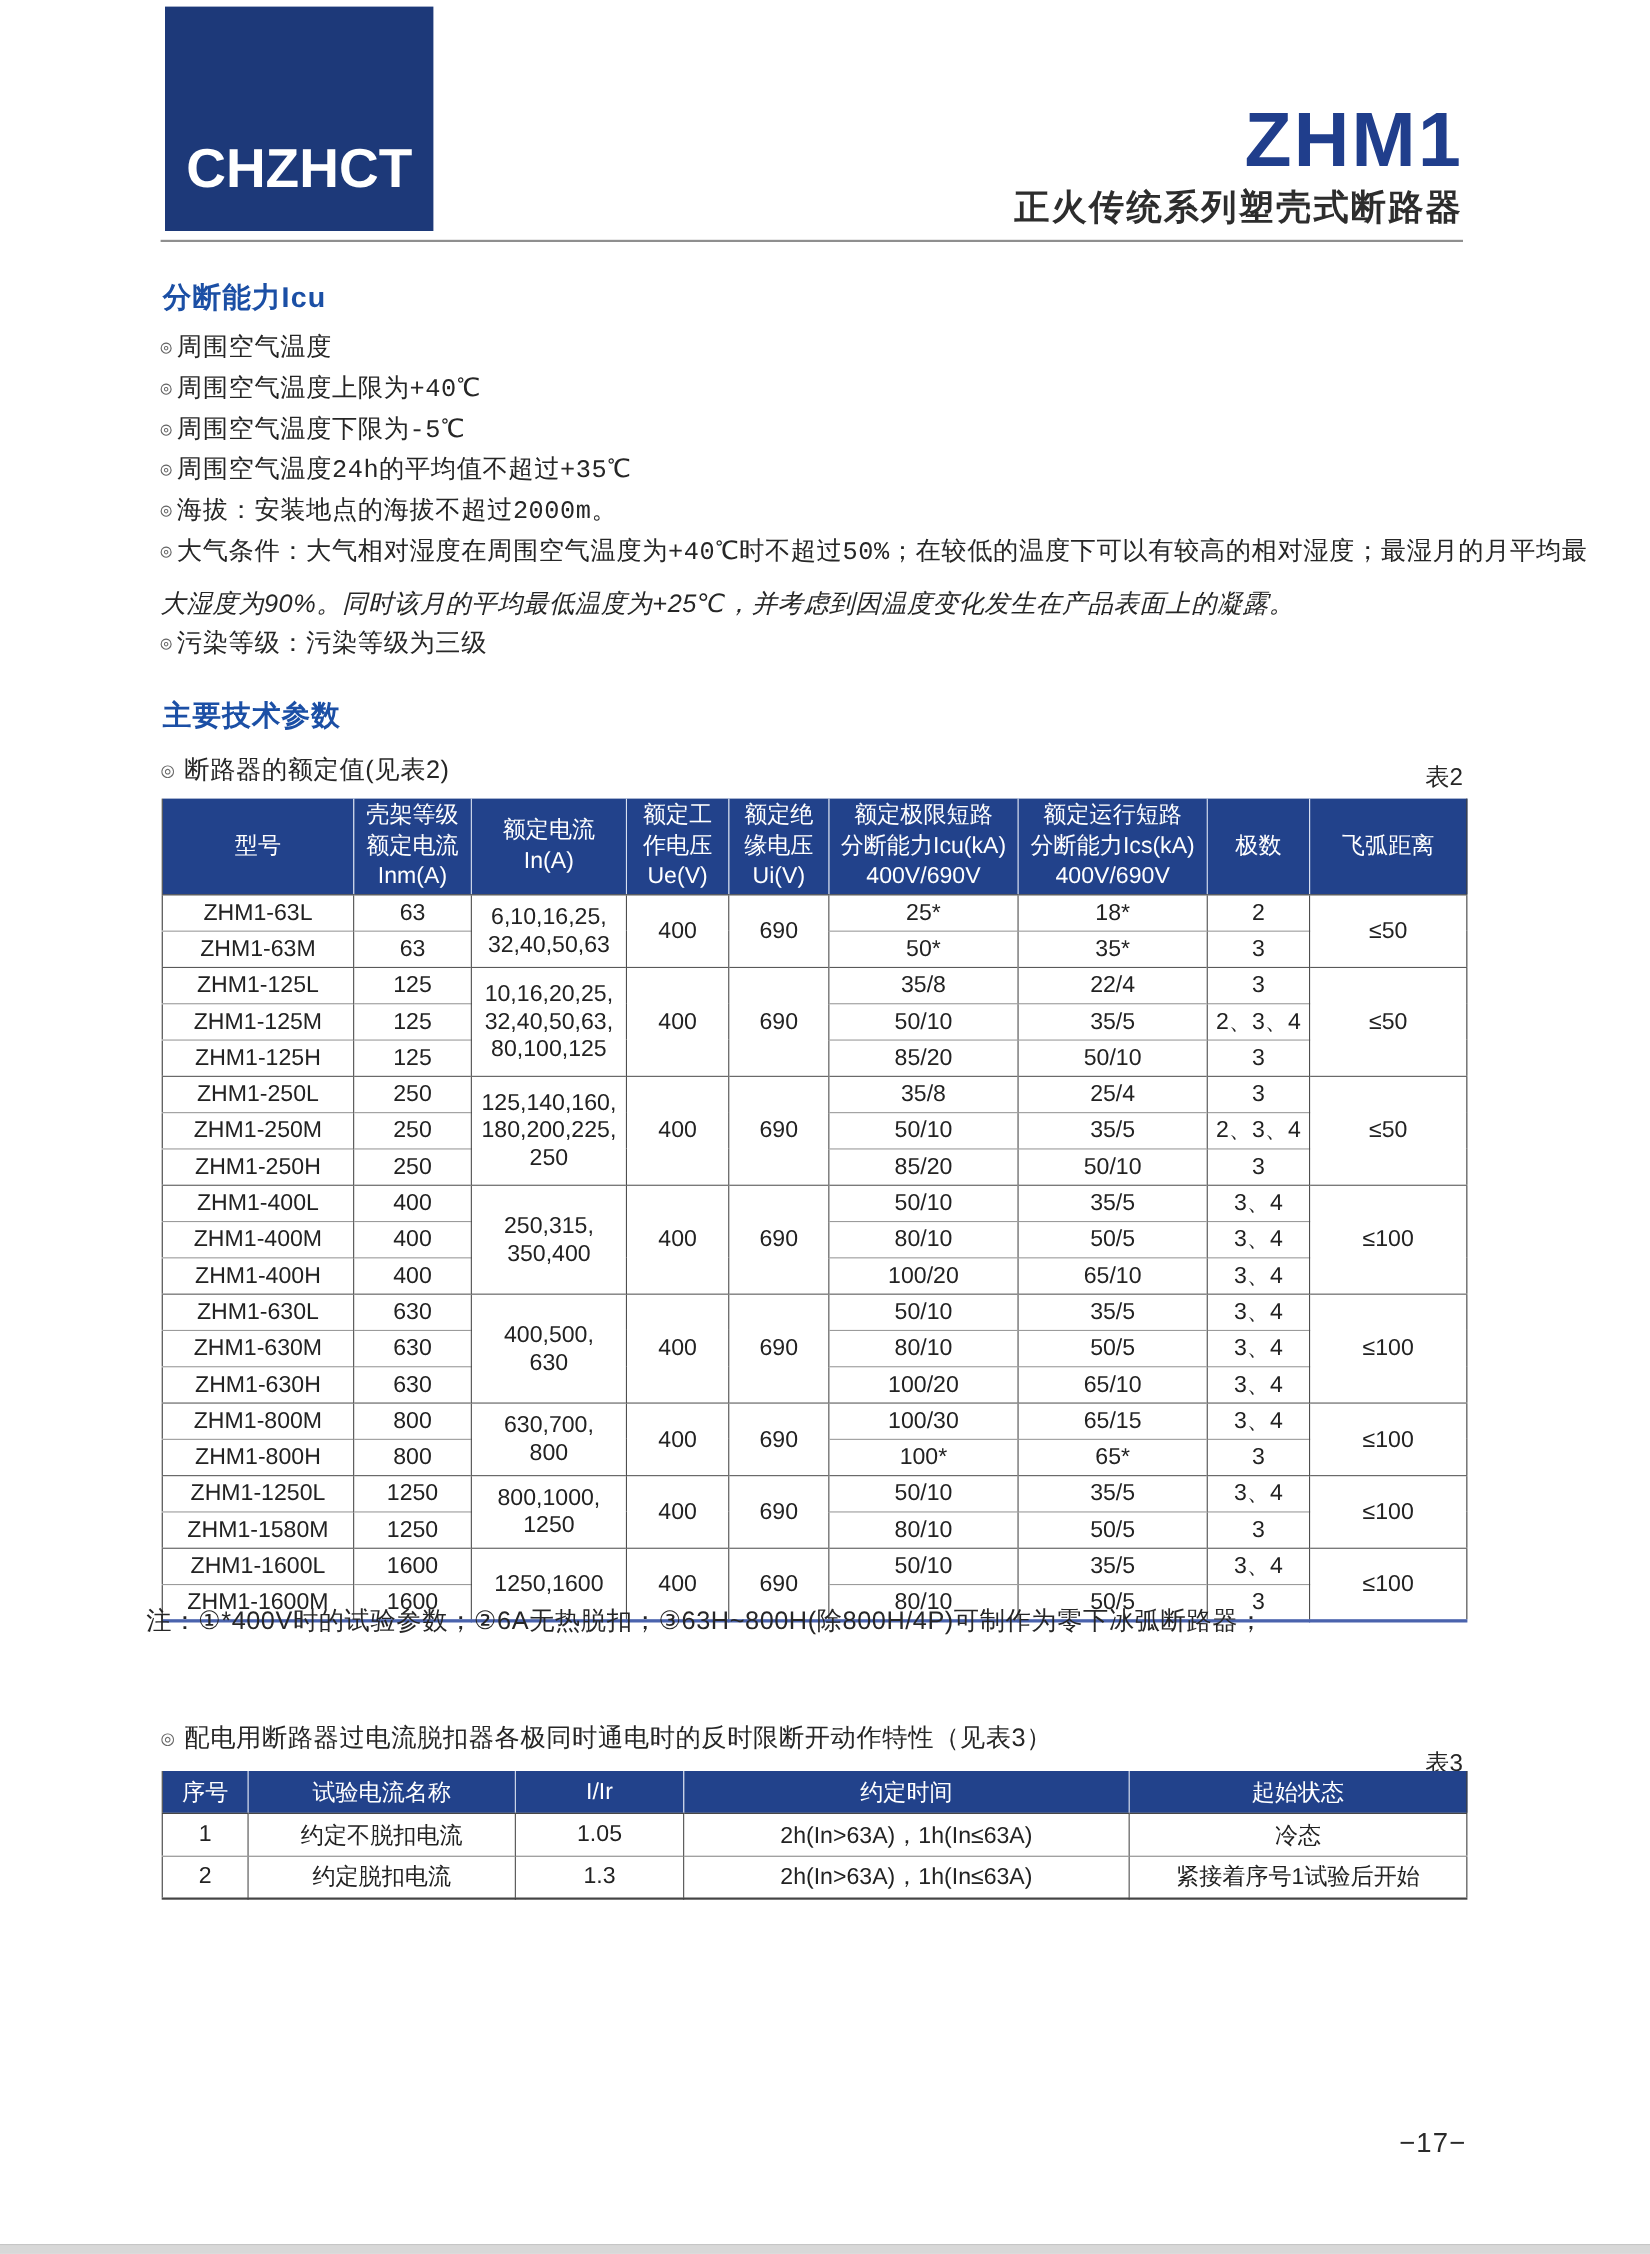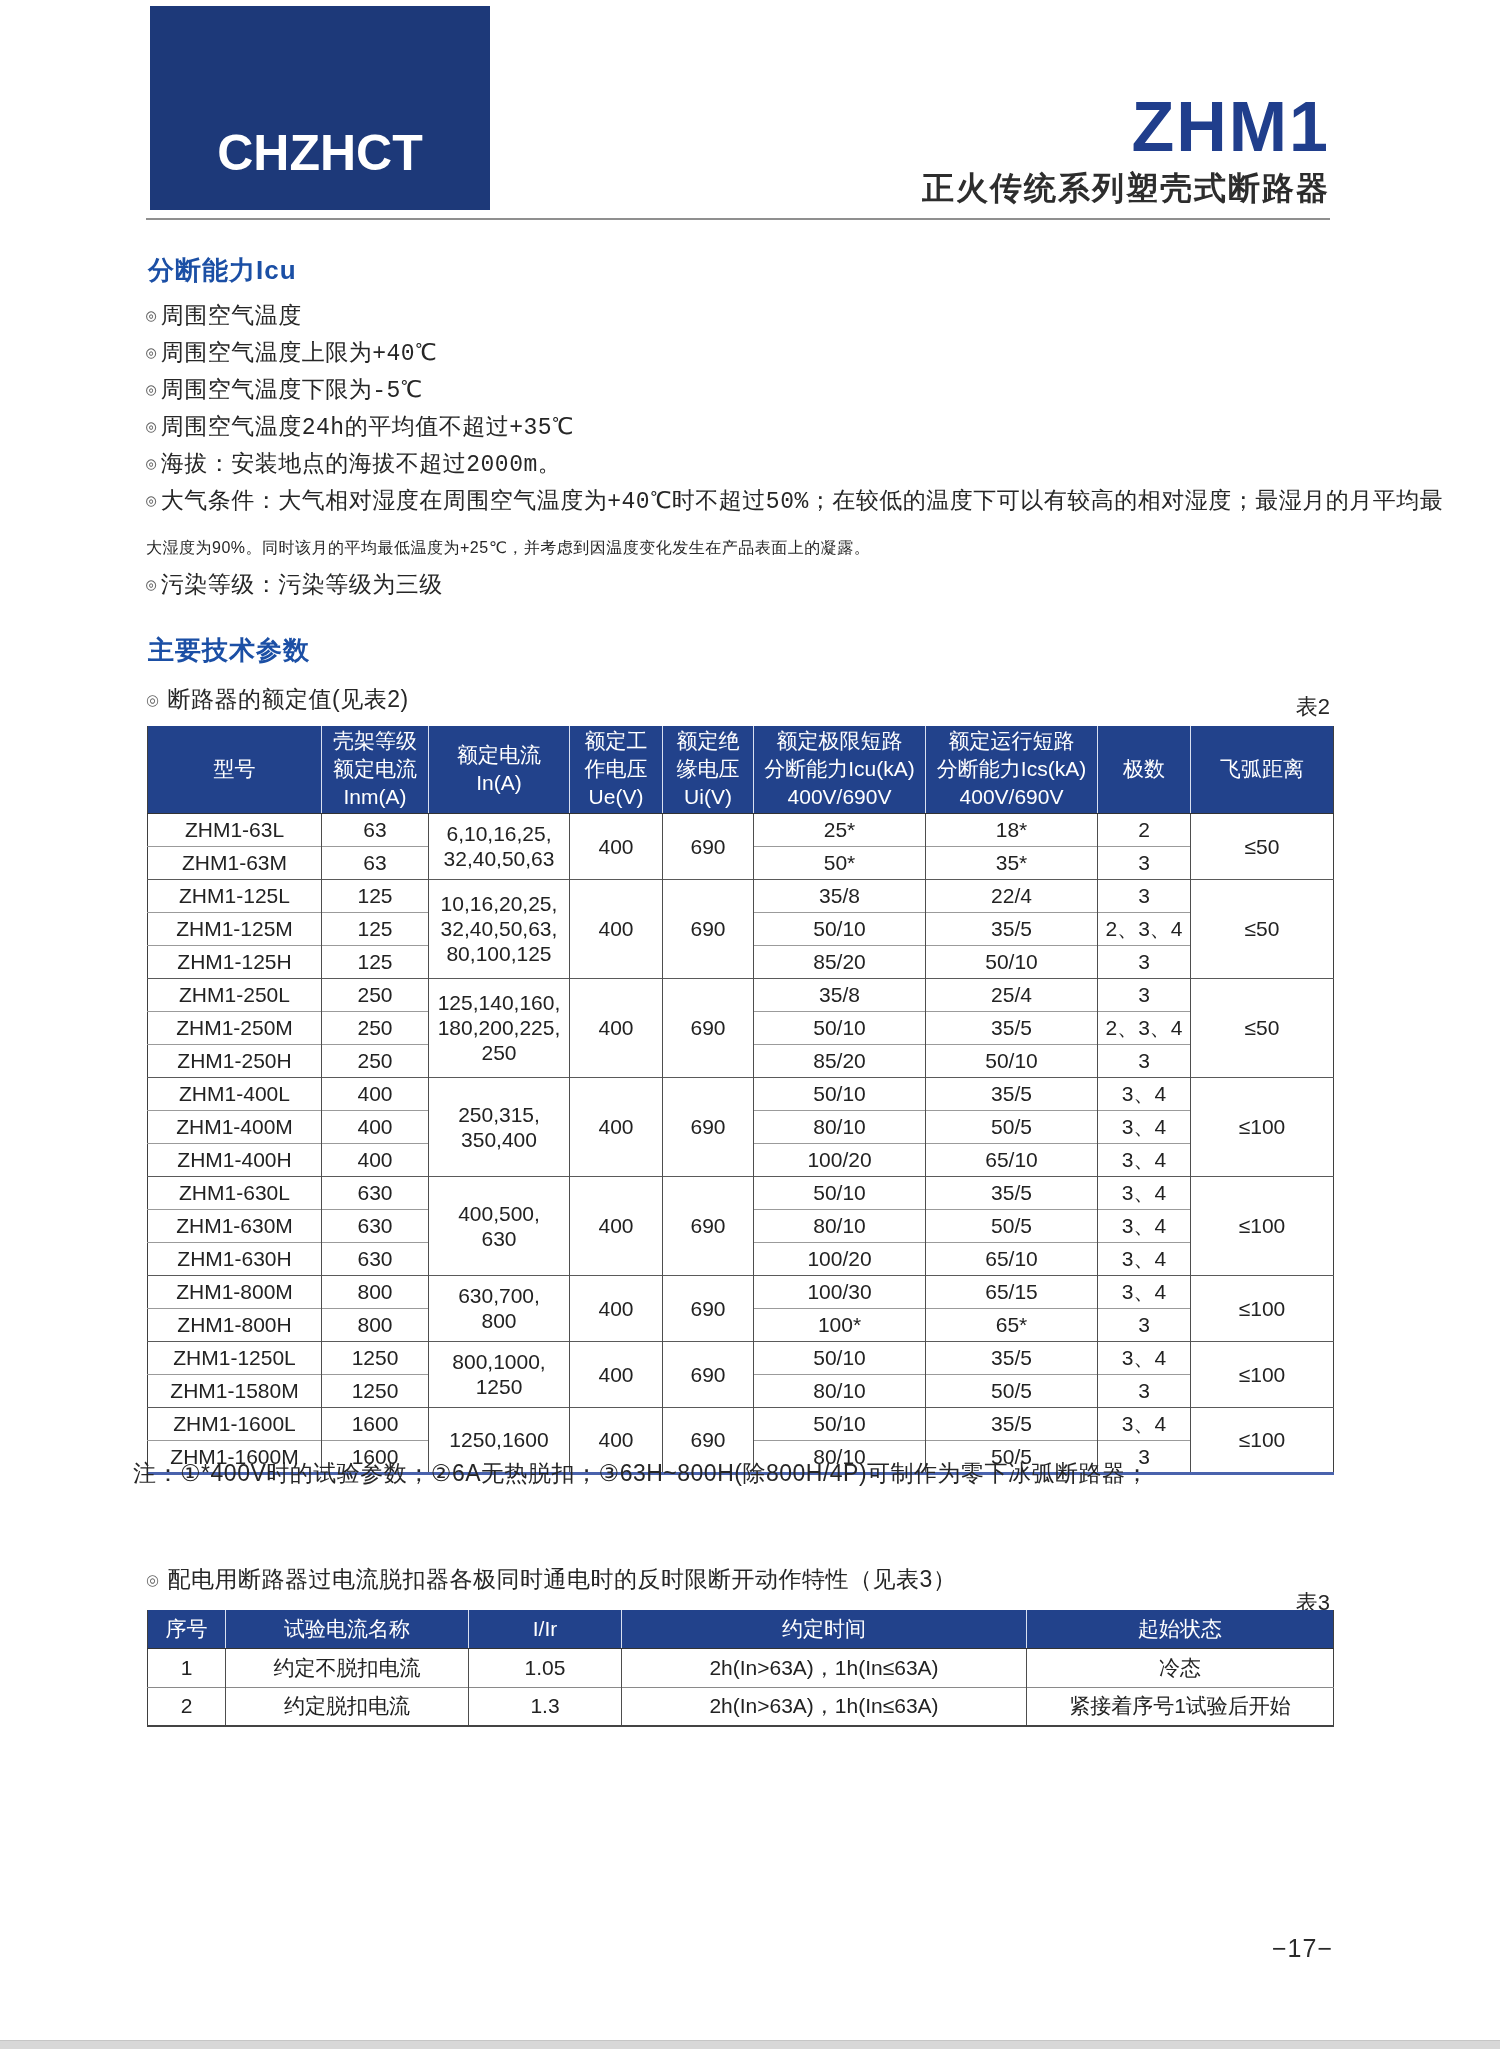--- a/index.html
+++ b/index.html
@@ -8,21 +8,21 @@
     font-family:"Liberation Sans","DejaVu Sans",sans-serif;
     color:#262626;
   }
   .page {
     position:relative; width:1500px; height:2049px;
     background:#ffffff; overflow:hidden; margin:0 auto;
   }
 
   
   .logo-box {
-    position:absolute; left:150px; top:6px; width:340px; height:204px;
+    position:absolute; left:150px; top:6px; width:244px; height:204px;
     background:#1d3979;
   }
   .logo-text {
     position:absolute; left:0; bottom:32px; width:100%;
     text-align:center; color:#ffffff; font-weight:bold;
     font-size:50px; letter-spacing:0px; line-height:1;
   }
   .brand-title {
     position:absolute; right:170px; top:92px;
     color:#203e8c; font-weight:bold; font-size:70px; line-height:1;
@@ -49,21 +49,21 @@
 
   
   .bullet-line {
     position:absolute; left:146px; white-space:nowrap;
     font-size:23px; line-height:30px; color:#262626; letter-spacing:0.5px;font-family:Liberation Mono, monospace;
   }
   .bullet-line .marker {
     font-size:17px; color:#666; margin-right:4px; vertical-align:2px;
   }
   .cont-line { position:absolute; left:146px; white-space:nowrap;
-    font-size:16px; line-height:30px; color:#262626; letter-spacing:0.5px; }
+    font-size:23px; line-height:30px; color:#262626; letter-spacing:0.5px;font-style:italic; }
 
   
   .tbl-caption {
     position:absolute; left:146px; font-size:23px; color:#262626;
     white-space:nowrap; letter-spacing:0.5px;
   }
   .tbl-caption .marker { font-size:15px; color:#666; margin-right:8px; vertical-align:2px; }
   .tbl-label {
     position:absolute; right:170px; font-size:22px; color:#262626;
   }

